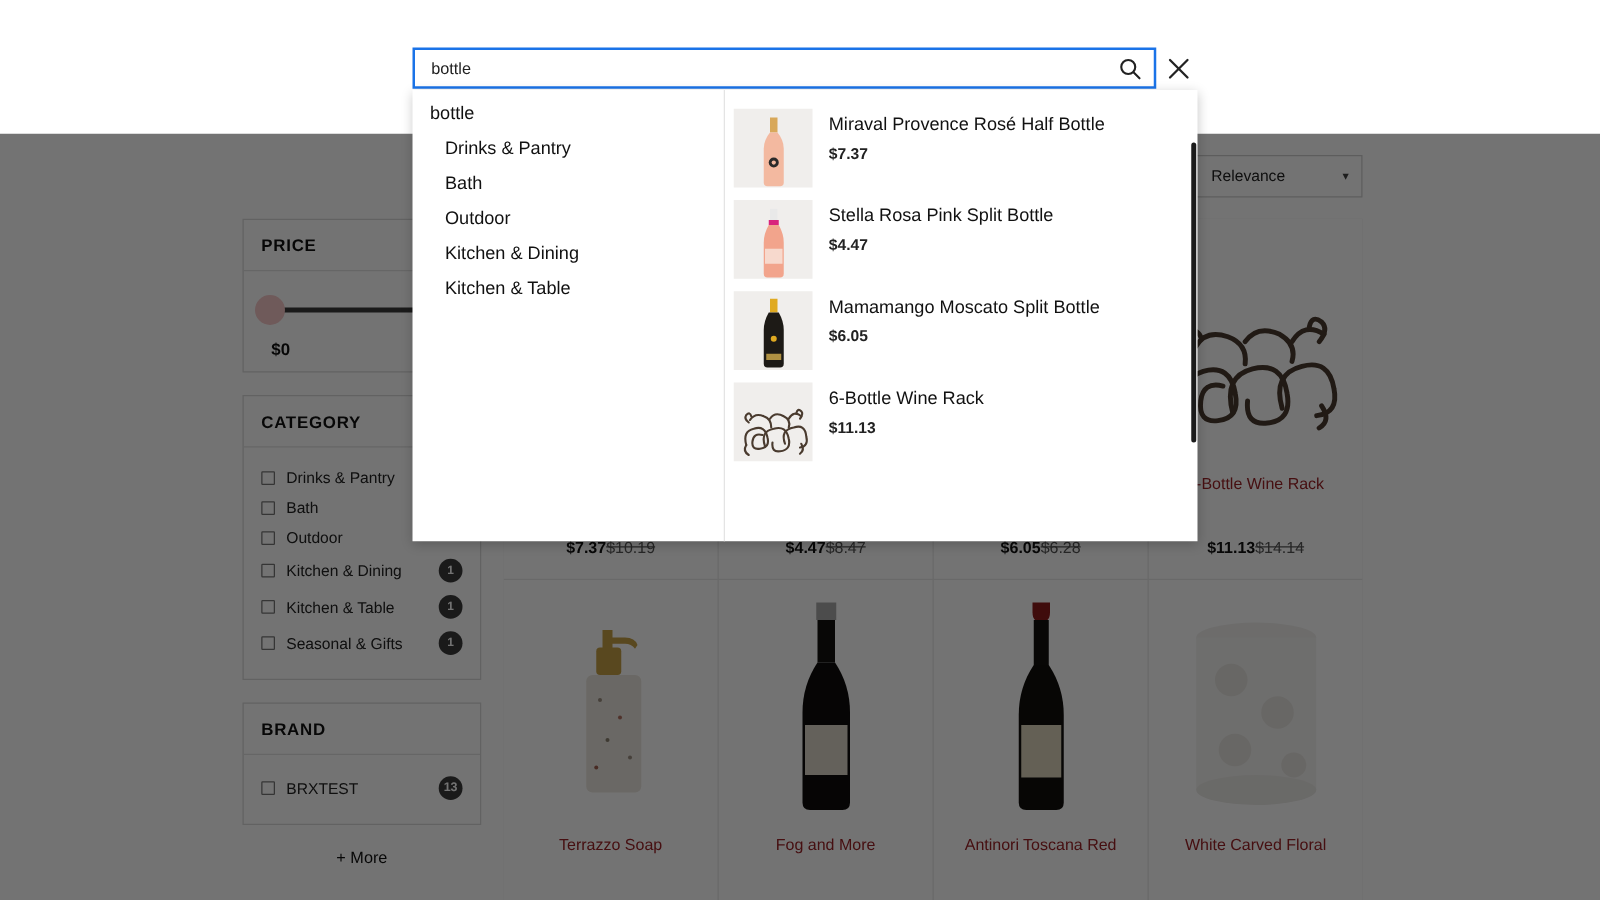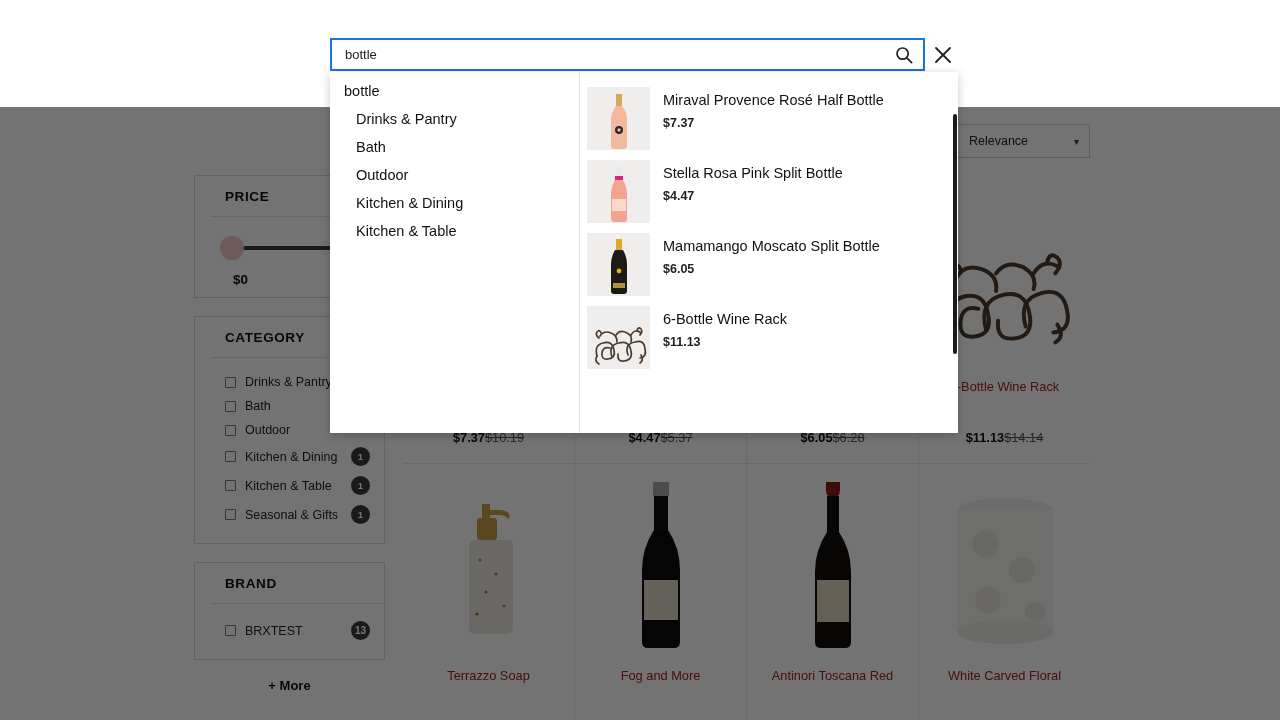--- a/index.html
+++ b/index.html
@@ -25,21 +25,20 @@
   }
 
   
   .sidebar {
     position: absolute; left: 0; top: 68px; width: 191px;
   }
   .facet {
     border: 1px solid #d9d9d9;
     background: #fff;
     margin-bottom: 18px;
-    padding-left: 16px;
   }
   .facet-title {
     font-size: 13.5px; font-weight: bold; color: #111;
     letter-spacing: .6px;
     padding: 13px 14px 12px 14px;
     border-bottom: 1px solid #e2e2e2;
     text-transform: uppercase;
   }
   .facet-body { padding: 12px 14px 14px 14px; }
 
@@ -77,21 +76,21 @@
   .cb-count {
     width: 19px; height: 19px; border-radius: 50%;
     background: #3a3a3a; color: #fff;
     font-size: 9.5px; font-weight: bold;
     display: flex; align-items: center; justify-content: center;
     flex: 0 0 auto;
   }
   .cb-count.wide { width: 19px; font-size: 10px; }
 
   .more-link {
-    text-align: center; font-size: 13px; font-weight: bold;
+    text-align: center; font-size: 13px; font-weight: normal;
     color: #111; margin-top: 4px; cursor: pointer;
   }
 
   
   .results {
     position: absolute; left: 209px; top: 0; width: 687px;
   }
   .results-toolbar {
     height: 68px; display: flex; align-items: center; justify-content: flex-end;
   }
@@ -309,21 +308,21 @@
             <div class="card-img">
               <svg width="60" height="170" viewBox="0 0 60 170">
                 <rect x="24" y="6" width="12" height="26" fill="#e9e9e9"></rect>
                 <rect x="23" y="32" width="14" height="9" fill="#d9237c"></rect>
                 <path d="M23 41 q-10 18 -10 38 v70 q0 7 7 7 h20 q7 0 7 -7 v-70 q0 -20 -10 -38 z" fill="#f2a48c"></path>
                 <rect x="16" y="100" width="28" height="30" fill="#f7d9cd"></rect>
               </svg>
             </div>
             <div class="card-title">Stella Rosa Pink Split Bottle</div>
             <div class="card-price">
-              <span>$4.47</span><span class="was">$5.37</span>
+              <span>$4.47</span><span class="was">$8.47</span>
             </div>
           </div>
 
           <div class="card">
             <div class="card-img">
               <svg width="60" height="170" viewBox="0 0 60 170">
                 <rect x="24" y="4" width="12" height="30" fill="#e0aa21"></rect>
                 <path d="M23 34 q-10 18 -10 38 v76 q0 6 6 6 h22 q6 0 6 -6 v-76 q0 -20 -10 -38 z" fill="#1d1a16"></path>
                 <circle cx="30" cy="95" r="6" fill="#e0aa21"></circle>
                 <rect x="18" y="126" width="24" height="10" fill="#c9a64a" opacity="0.8"></rect>

